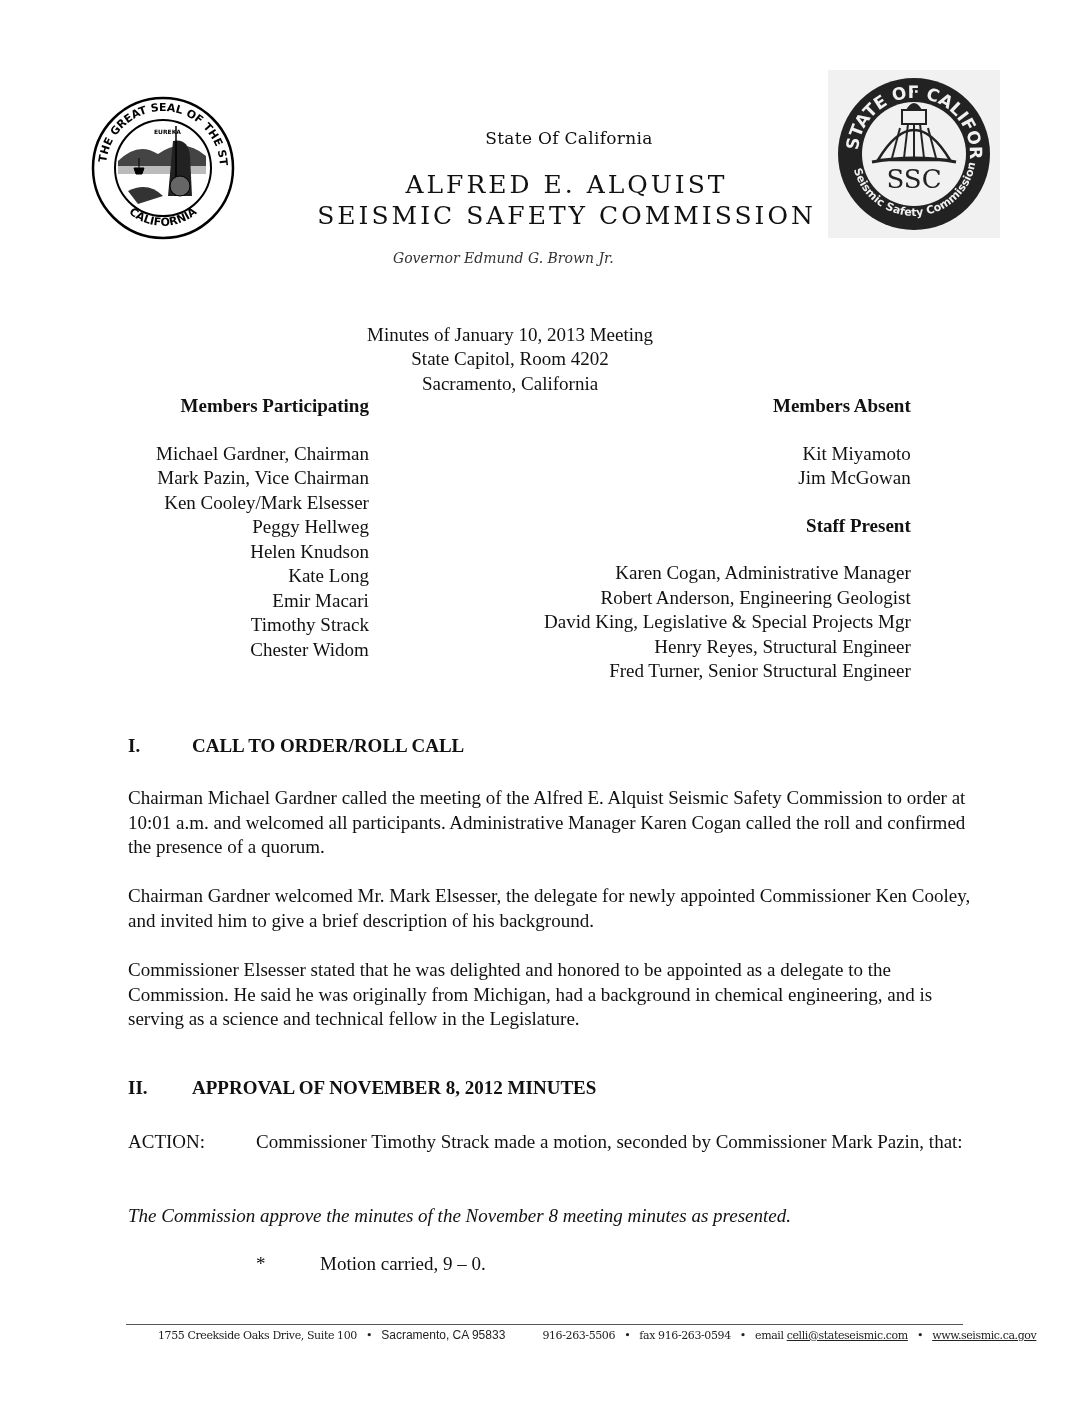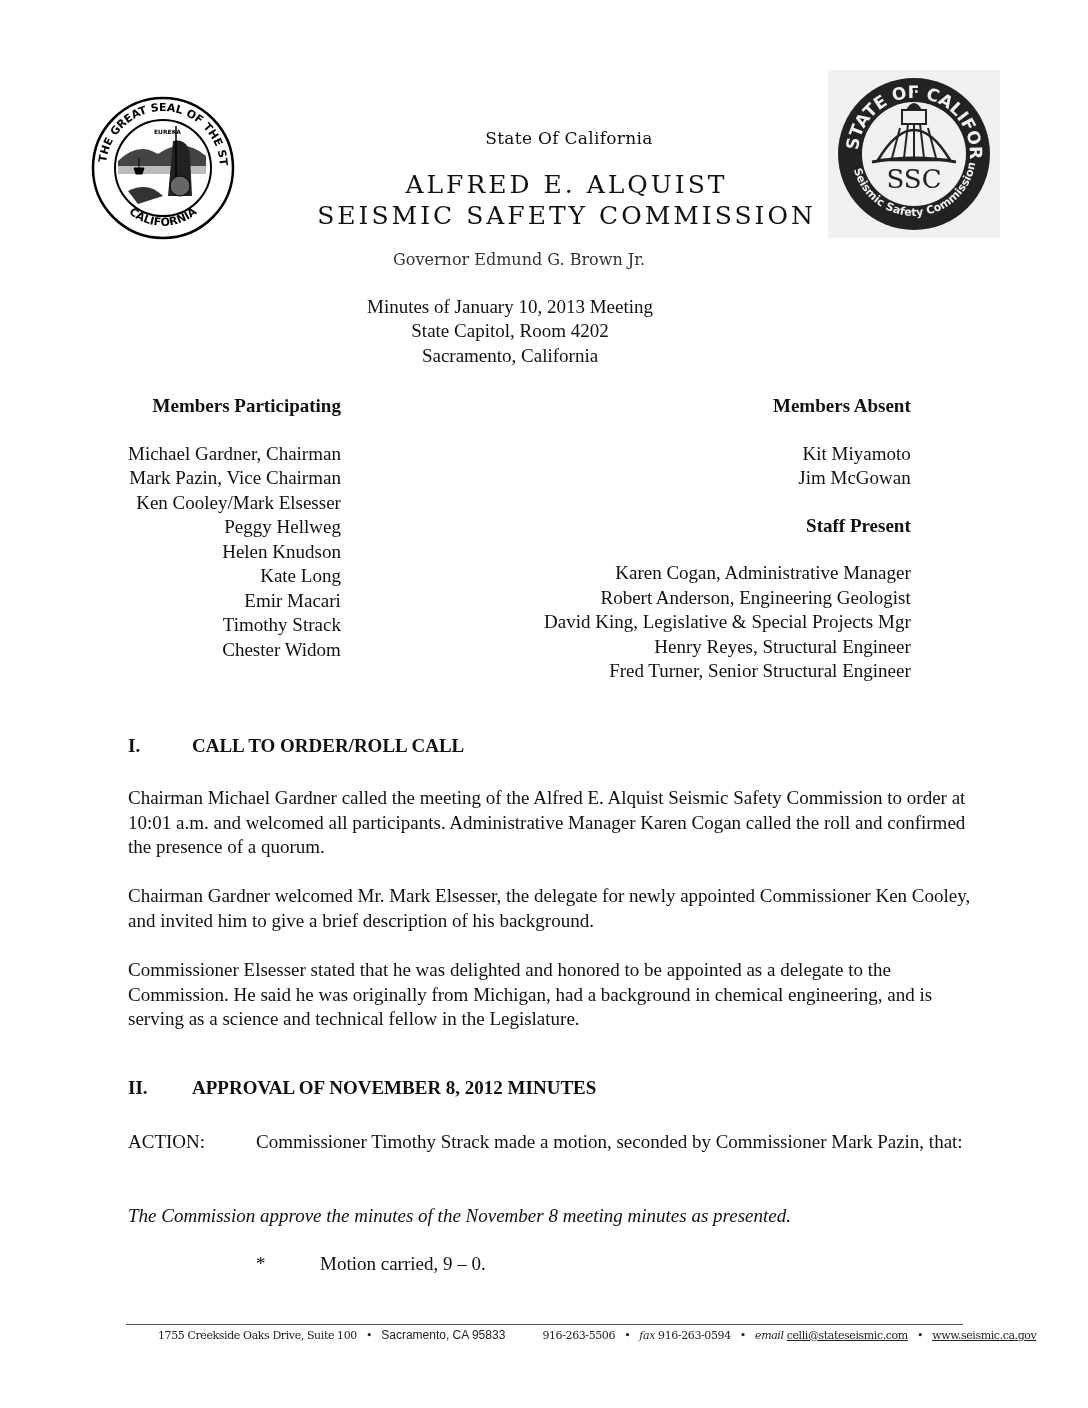--- a/index.html
+++ b/index.html
@@ -11,34 +11,34 @@
   #seal-left { left: 88px; top: 96px; width: 150px; height: 145px; }
   #seal-right { left: 828px; top: 70px; width: 172px; height: 168px; background: #f1f1f1; }
 
   
   .lh-state { left: 0; width: 1088px; top: 128px; text-align: center; font-size: 17px;
               font-family: "DejaVu Serif", serif; letter-spacing: 0.3px; padding-left: 50px; box-sizing: border-box; }
   .lh-name { left: 0; width: 1088px; text-align: center; font-size: 25px; letter-spacing: 3px;
              font-family: "DejaVu Serif", serif; font-weight: normal; padding-left: 45px; box-sizing: border-box; }
   .lh-name1 { top: 170px; }
   .lh-name2 { top: 201px; }
-  .lh-gov { left: 393px; top: 250px; font-size: 16px; 
+  .lh-gov { left: 393px; top: 250px; font-size: 14px; font-style: italic;
             font-family: "DejaVu Serif", serif; color: #333; text-align: right; }
 
-  .center-line { left: 0; width: 1020px; text-align: center; font-size: 19px; padding-left: 0; }
+  .center-line { left: 0; width: 1020px; text-align: center; font-size: 19px; padding-left: 0; margin-top: 28px; }
   .ml1 { top: 296px; }
   .ml2 { top: 320px; }
   .ml3 { top: 345px; }
 
   .heading { font-weight: bold; font-size: 19px; }
   .line { font-size: 19px; line-height: 24.5px; white-space: nowrap; text-align: right; }
 
   .col-left { left: 128px; top: 394px; }
   .col-right { left: 544px; top: 394px; }
-  .col-left .list { margin-top: 23px; }
+  .col-left .list { margin-top: 23px; margin-left: 28px; }
   .col-right .list { margin-top: 23px; }
   .col-right .staff-h { margin-top: 23px; }
 
   .sec { left: 128px; font-weight: bold; font-size: 19px; }
   .sec .num { display: inline-block; width: 64px; }
   .sec1 { top: 735px; }
   .sec2 { top: 1077px; }
 
   .para { left: 128px; width: 850px; font-size: 19px; line-height: 24.5px; }
   .p1 { top: 786px; }
@@ -51,21 +51,21 @@
   .resolution { left: 128px; top: 1205px; font-size: 19px; font-style: italic; white-space: nowrap; }
   .motion { left: 256px; top: 1253px; font-size: 19px; white-space: nowrap; }
   .motion .star { display: inline-block; width: 64px; }
 
   .footer-rule { left: 126px; top: 1324px; width: 837px; height: 0; border-top: 1.5px solid #555; }
   .footer { left: 158px; top: 1328px; font-size: 11px; white-space: nowrap; color: #222;
             font-family: "DejaVu Serif", serif; letter-spacing: -0.4px; }
   .footer .sep { margin: 0 6px; }
   .footer .city { font-family: "Liberation Sans", sans-serif; font-size: 12px; letter-spacing: 0; }
   .footer .phone { margin-left: 34px; }
-  .footer .fax-l, .footer .email-l { font-style: italic; }
+  .footer .fax-l, .footer .email-l { }
   .footer a { color: #222; text-decoration: underline; }
 </style>
 </head>
 <body>
 
 <svg id="seal-left" class="abs" viewBox="0 0 150 145">
   <defs>
     <path id="ringTop" d="M 18 72 A 57 57 0 0 1 132 72"></path>
     <path id="ringBottom" d="M 28 100 A 52 52 0 0 0 122 100"></path>
   </defs>

